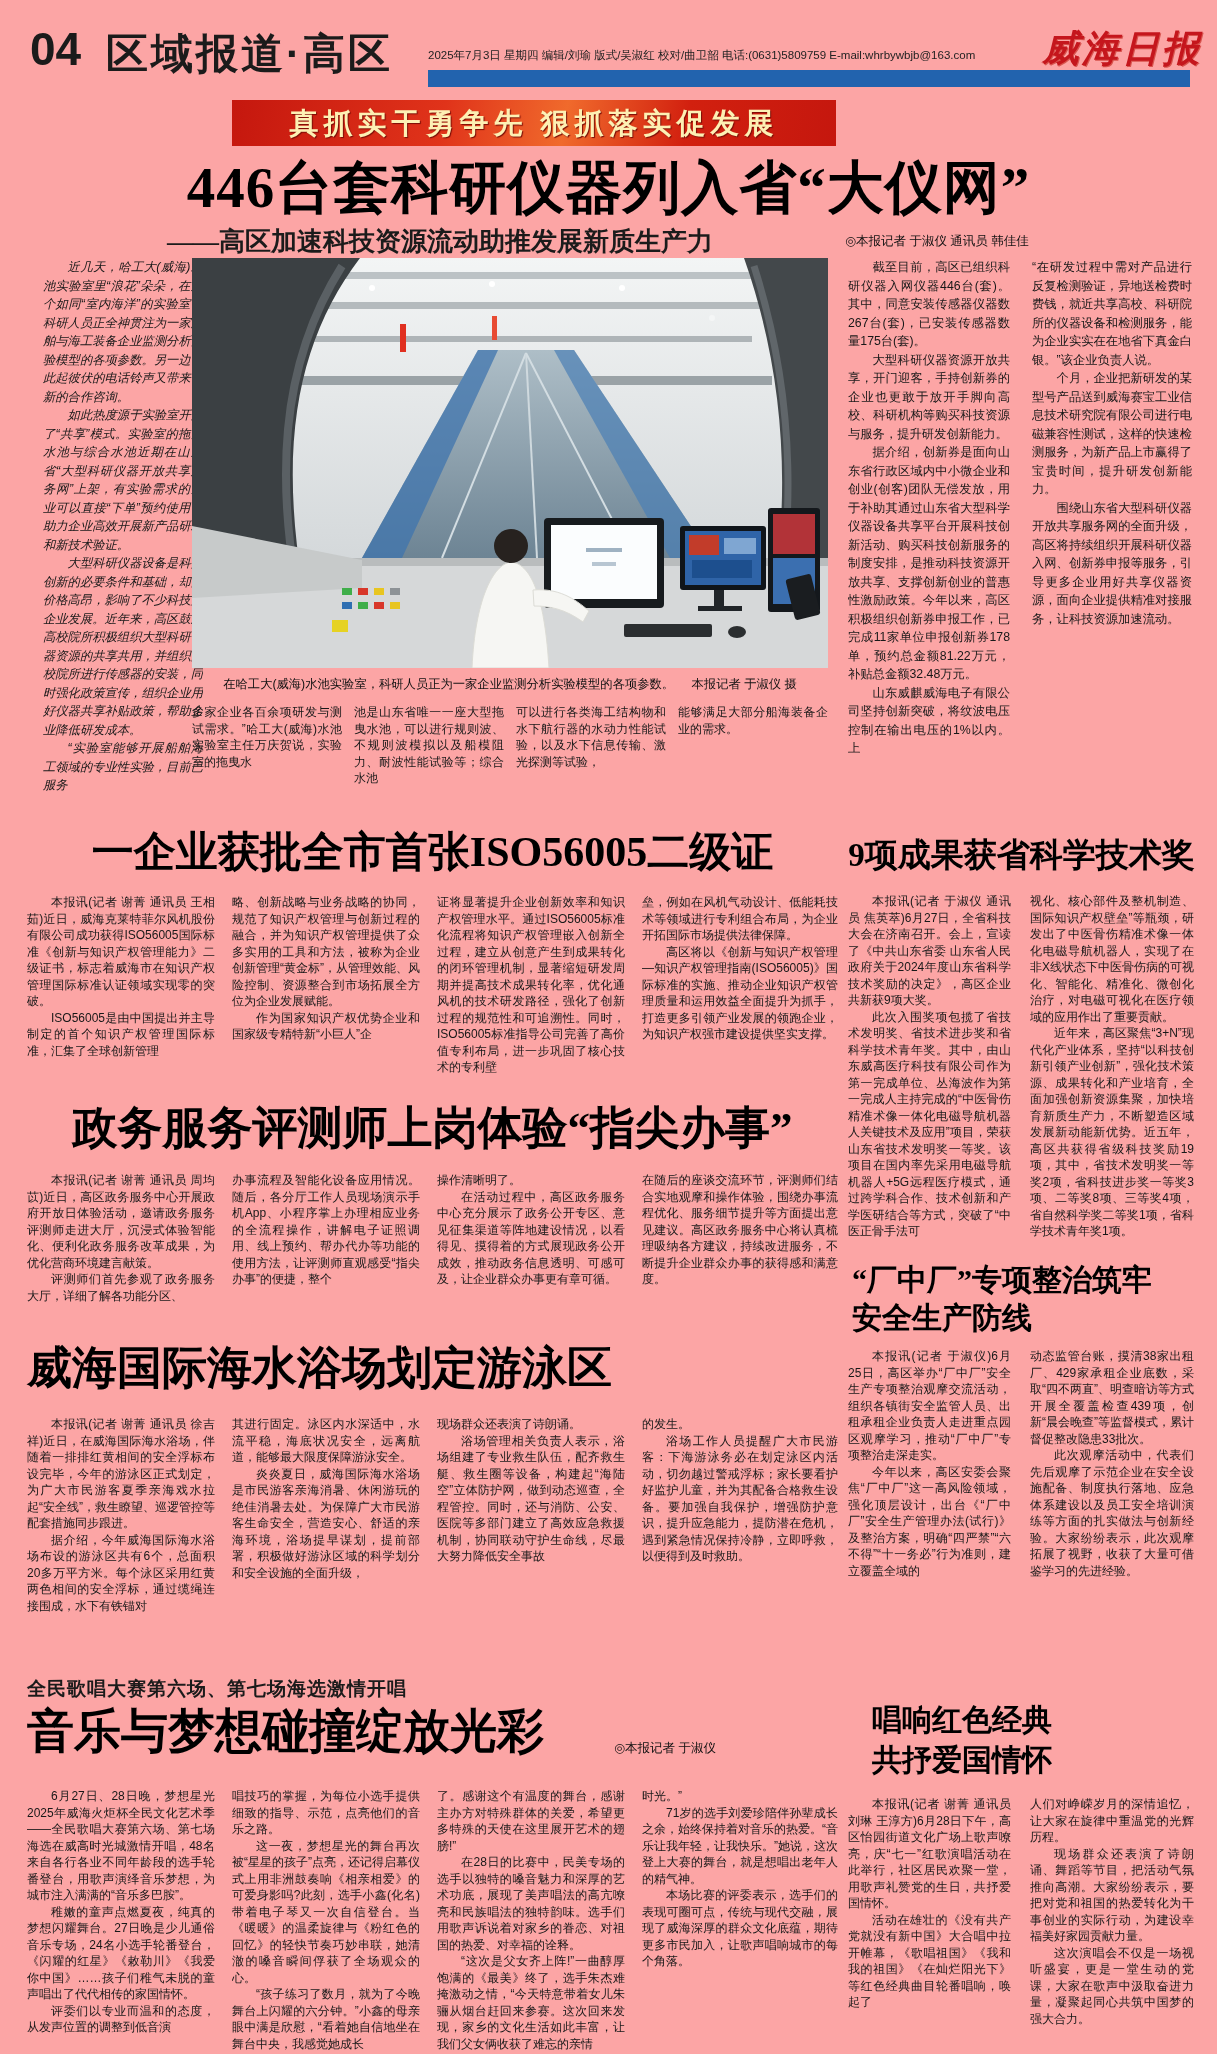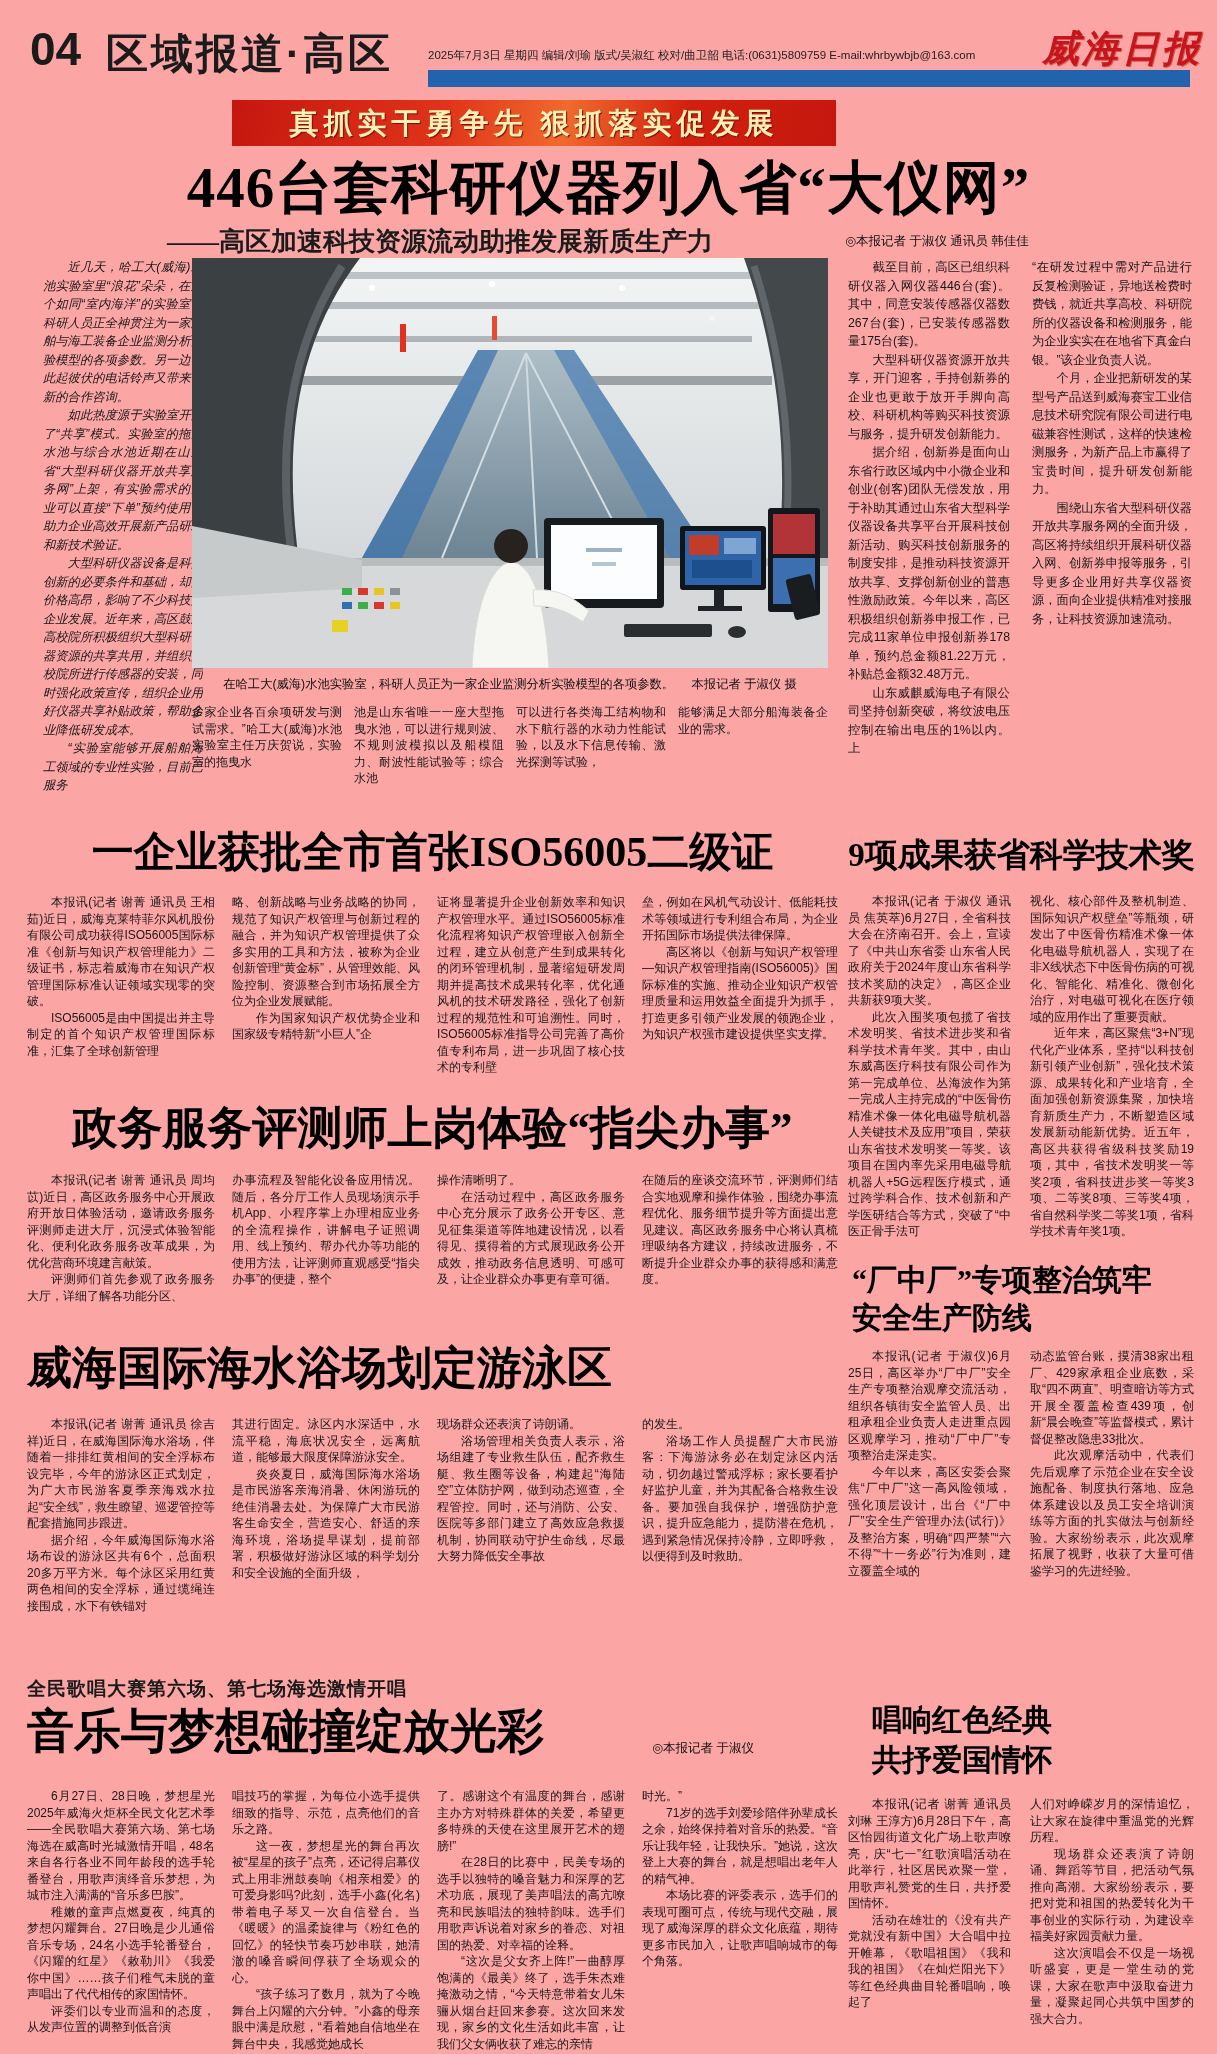--- a/index.html
+++ b/index.html
@@ -234,21 +234,21 @@
       <p>现场群众还表演了诗朗诵。</p>
       <p>浴场管理相关负责人表示，浴场组建了专业救生队伍，配齐救生艇、救生圈等设备，构建起“海陆空”立体防护网，做到动态巡查，全程管控。同时，还与消防、公安、医院等多部门建立了高效应急救援机制，协同联动守护生命线，尽最大努力降低安全事故</p>
     </div>
   <div class="abs col cont" style="left:642px;top:1416px;width:196px;height:256px;">
       <p>的发生。</p>
       <p>浴场工作人员提醒广大市民游客：下海游泳务必在划定泳区内活动，切勿越过警戒浮标；家长要看护好监护儿童，并为其配备合格救生设备。要加强自我保护，增强防护意识，提升应急能力，提防潜在危机，遇到紧急情况保持冷静，立即呼救，以便得到及时救助。</p>
     </div>
 
   <div class="abs kicker" style="left:27px;top:1676px;">全民歌唱大赛第六场、第七场海选激情开唱</div>
   <div class="abs hl h-music" style="left:27px;top:1700px;">音乐与梦想碰撞绽放光彩</div>
-  <div class="abs byline" style="left:652px;top:1740px;">◎本报记者 于淑仪</div>
+  <div class="abs byline" style="left:614px;top:1740px;">◎本报记者 于淑仪</div>
   <div class="abs col" style="left:27px;top:1788px;width:188px;height:266px;">
       <p>6月27日、28日晚，梦想星光2025年威海火炬杯全民文化艺术季——全民歌唱大赛第六场、第七场海选在威高时光城激情开唱，48名来自各行各业不同年龄段的选手轮番登台，用歌声演绎音乐梦想，为城市注入满满的“音乐多巴胺”。</p>
       <p>稚嫩的童声点燃夏夜，纯真的梦想闪耀舞台。27日晚是少儿通俗音乐专场，24名小选手轮番登台，《闪耀的红星》《敕勒川》《我爱你中国》……孩子们稚气未脱的童声唱出了代代相传的家国情怀。</p>
       <p>评委们以专业而温和的态度，从发声位置的调整到低音演</p>
     </div>
   <div class="abs col cont" style="left:232px;top:1788px;width:188px;height:266px;">
       <p>唱技巧的掌握，为每位小选手提供细致的指导、示范，点亮他们的音乐之路。</p>
       <p>这一夜，梦想星光的舞台再次被“星星的孩子”点亮，还记得启幕仪式上用非洲鼓奏响《相亲相爱》的可爱身影吗?此刻，选手小鑫(化名)带着电子琴又一次自信登台。当《暖暖》的温柔旋律与《粉红色的回忆》的轻快节奏巧妙串联，她清澈的嗓音瞬间俘获了全场观众的心。</p>
       <p>“孩子练习了数月，就为了今晚舞台上闪耀的六分钟。”小鑫的母亲眼中满是欣慰，“看着她自信地坐在舞台中央，我感觉她成长</p>
     </div>

